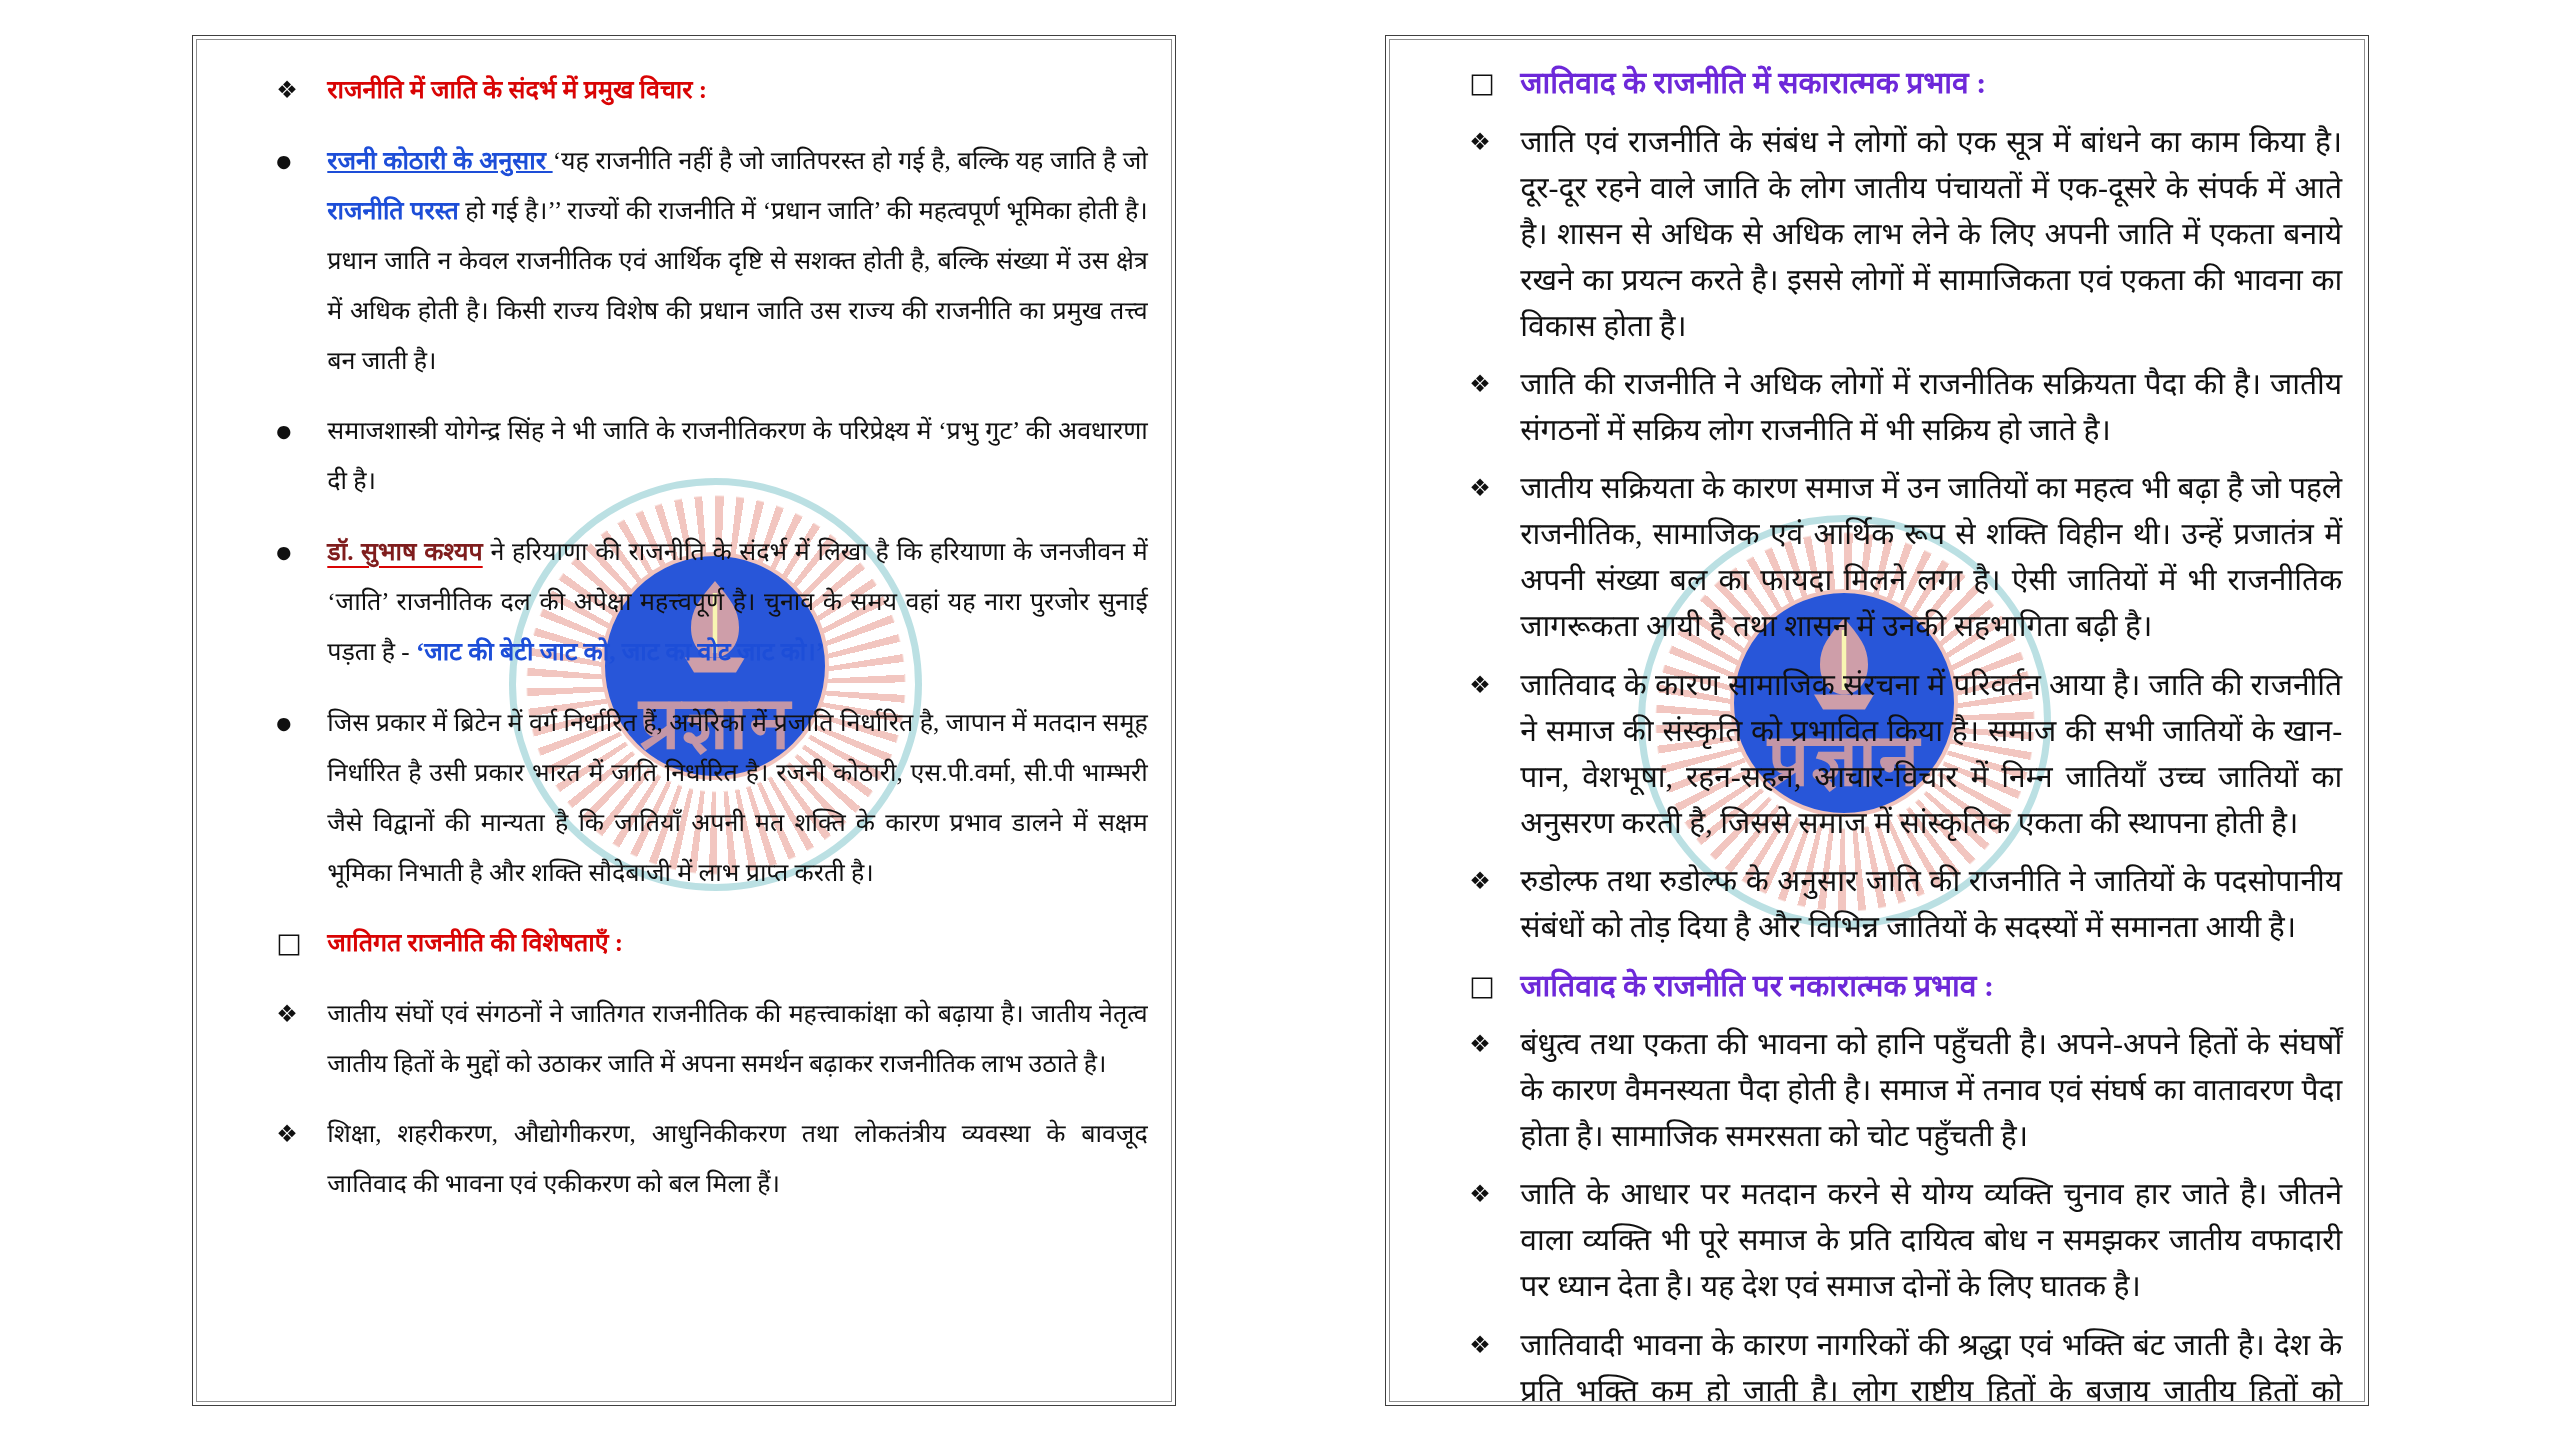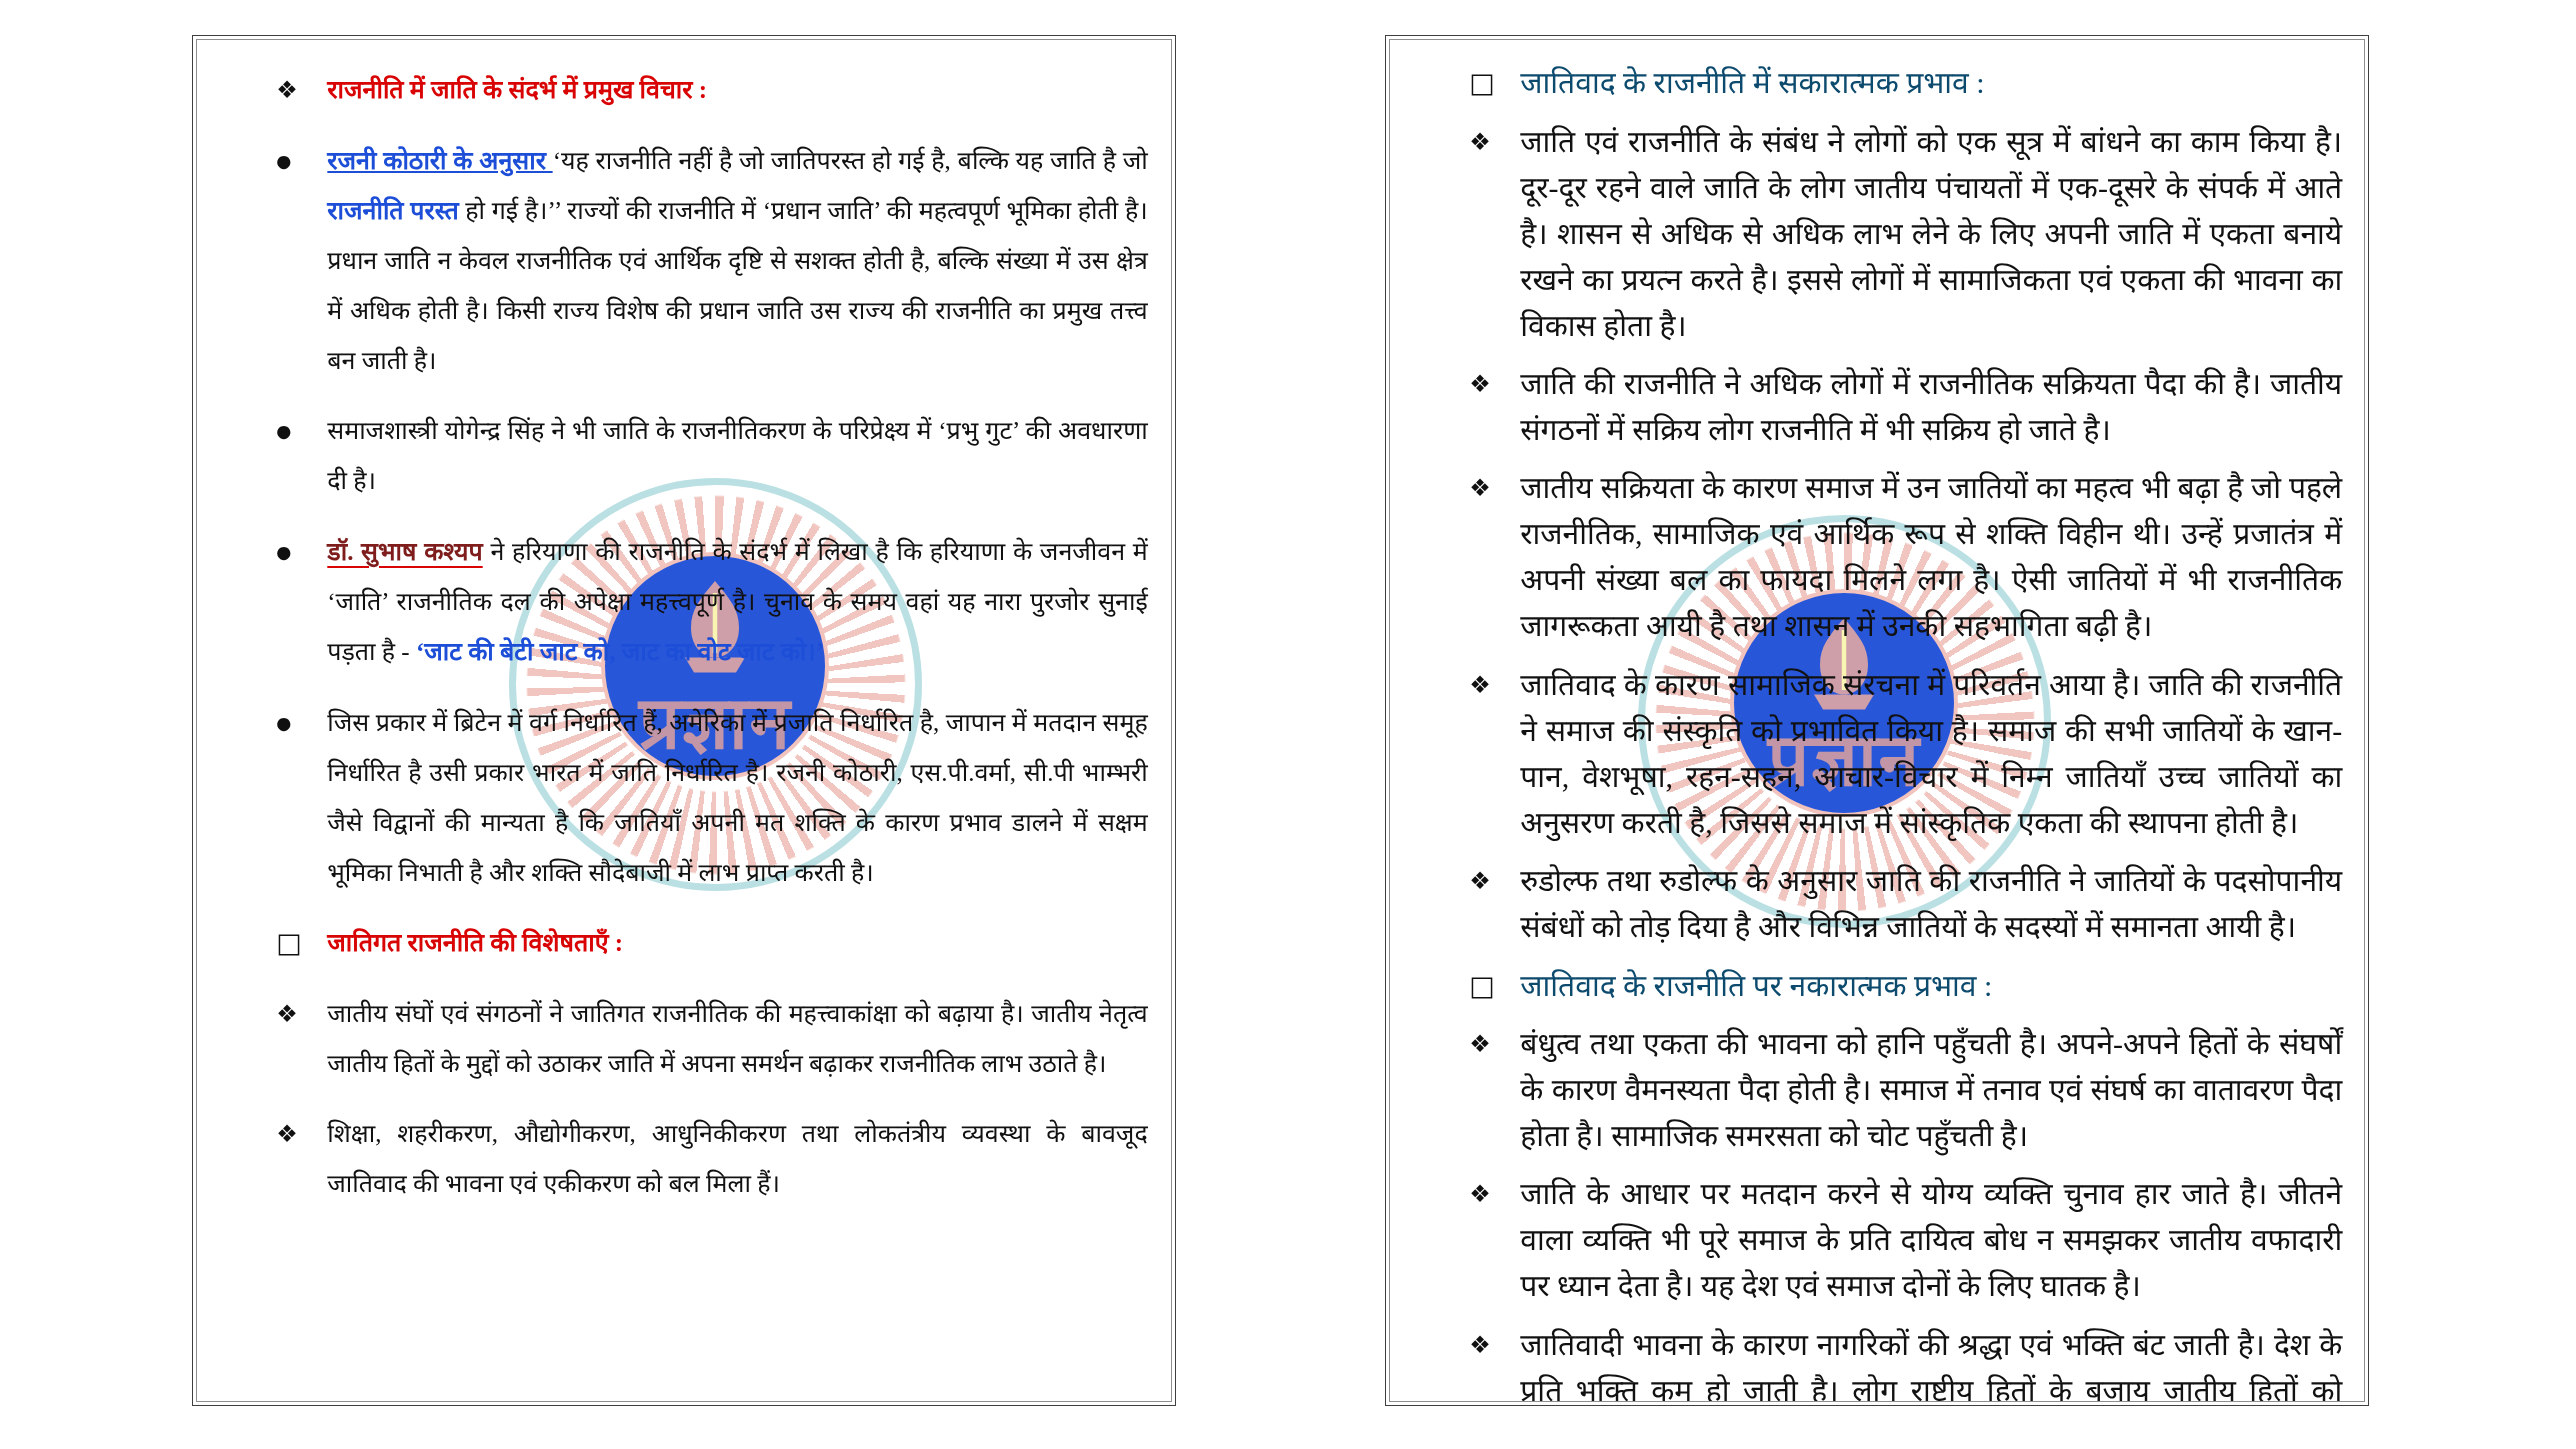--- a/index.html
+++ b/index.html
@@ -45,21 +45,21 @@
   .text{flex:1;text-align:justify;}
   .page-left  .text{font-size:25px;line-height:50px;}
   .page-right .text{font-size:30px;line-height:46px;}
   .item.heading .text{text-align:left;}
   .run-normal{color:#111;}
   .run-bold{font-weight:bold;color:#1d4ed8;}
   .run-red-bold{font-weight:bold;color:#1d4ed8;text-decoration:underline;}
   .run-red-bold-underline{font-weight:bold;color:#7f1d1d;text-decoration:underline;
       text-decoration-color:#d90404;text-underline-offset:5.8px;}
   .run-heading-red{font-weight:bold;color:#d90404;}
-  .run-heading-teal{font-weight:normal;color:#0c4a6e;}
+  .run-heading-teal{font-weight:bold;color:#6d28d9;}
 </style>
 </head>
 <body>
 
 <div class="canvas">
 
   <div class="page page-left">
     <div class="page-inner">
       <div class="watermark wm-left">
         <div class="wm-ring"></div>

